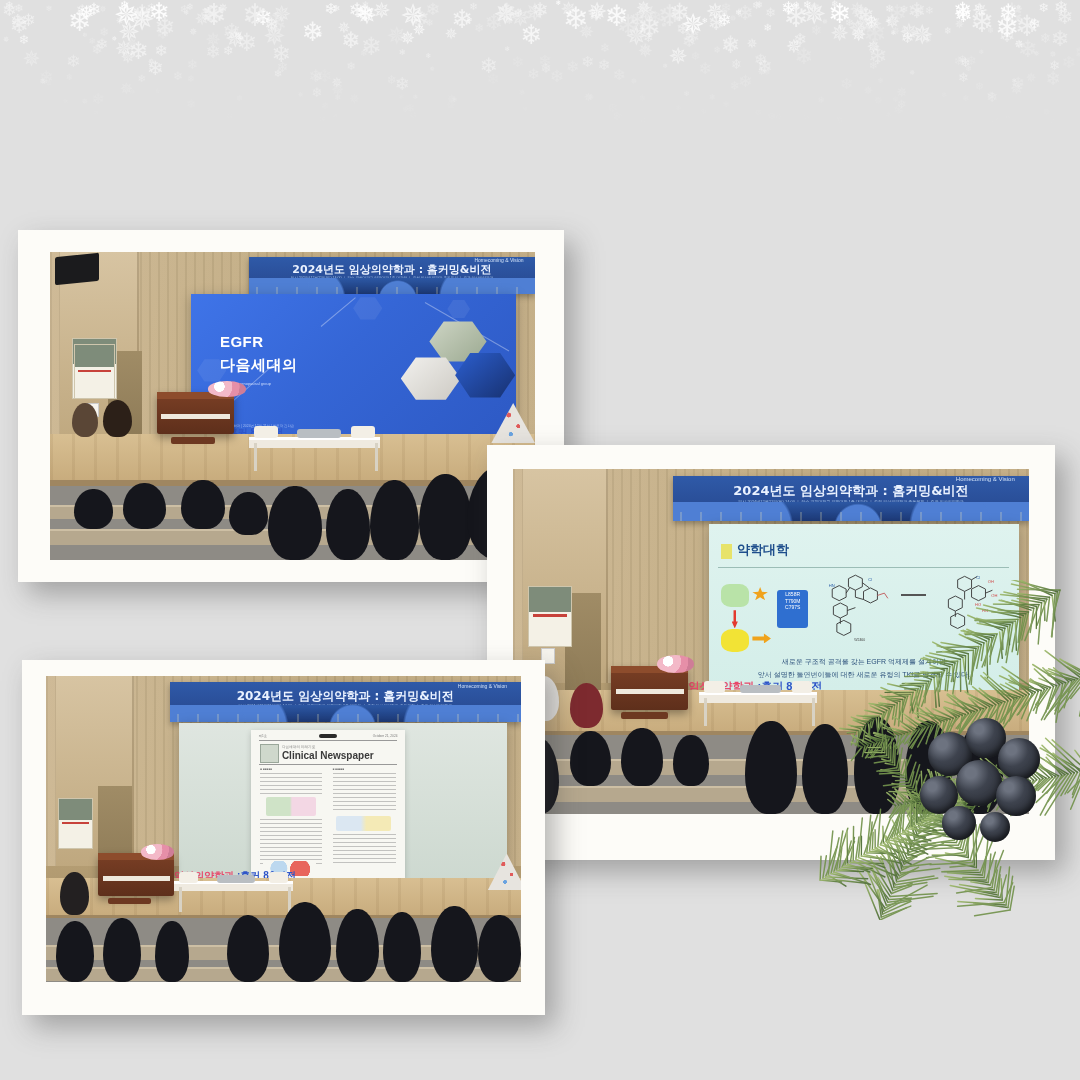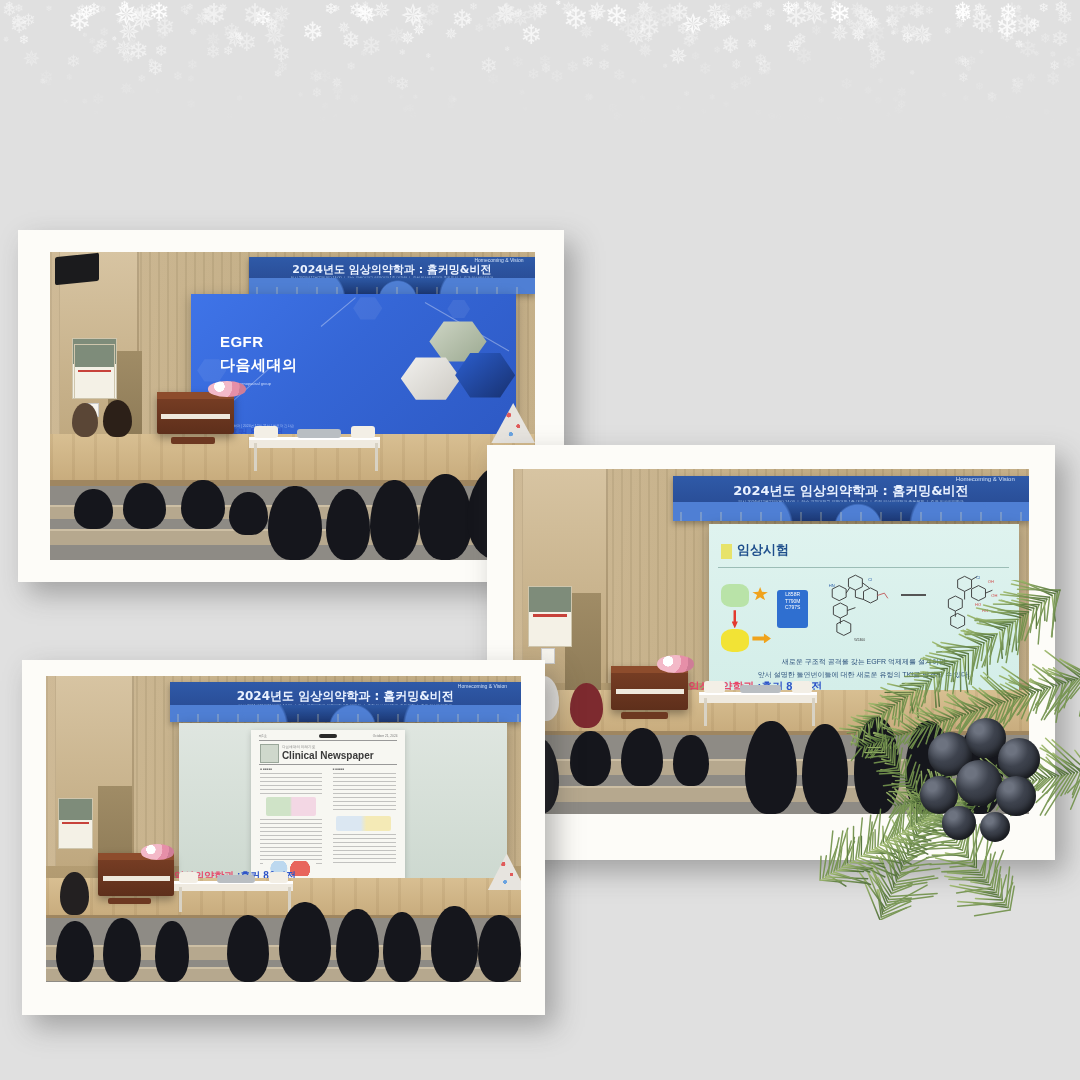--- a/index.html
+++ b/index.html
@@ -594,21 +594,21 @@
 
         <div class="banner" style="left:31%;top:2%;width:69%;height:13%;">
           <div class="bn-eng" style="font-size:6px;">Homecoming &amp; Vision</div>
           <div class="bn-txt" style="font-size:13px;">2024년도 임상의약학과 : 홈커밍&amp;비전</div>
           <div class="bn-sub" style="font-size:4px;">일시 2024년12월21일(토) 14:00 ㅣ 장소 경희대학교 약학대학 1층 대강당 ㅣ 주최 임상의약학과 총동문회 ㅣ 주관 임상의약학과</div>
           <div class="city"></div>
         </div>
 
         <div class="screen mint" style="left:38%;top:16%;width:60%;height:48%;">
           <div class="mint-bullet" style="left:4%;top:12%;width:3.5%;height:9%;"></div>
-          <div class="mint-title" style="left:9%;top:10%;font-size:13px;">임상시험</div>
+          <div class="mint-title" style="left:9%;top:10%;font-size:13px;">약학대학</div>
           <div class="mint-rule" style="left:3%;top:26%;width:94%;"></div>
 
           <div class="blobG" style="left:4%;top:36%;width:9%;height:14%;"></div>
           <div class="arrowRed" style="left:7.3%;top:52%;width:2%;height:11%;clip-path:polygon(30% 0,70% 0,70% 62%,100% 62%,50% 100%,0 62%,30% 62%);"></div>
           <div class="blobY" style="left:4%;top:63%;width:9%;height:14%;"></div>
           <div class="arrowY" style="left:14%;top:38%;width:5%;height:8%;clip-path:polygon(50% 0,62% 36%,100% 38%,70% 60%,82% 100%,50% 76%,18% 100%,30% 60%,0 38%,38% 36%);"></div>
           <div class="arrowY" style="left:14%;top:66%;width:6%;height:6%;clip-path:polygon(0 30%,62% 30%,62% 0,100% 50%,62% 100%,62% 70%,0 70%);"></div>
 
           <div class="mut-box" style="left:22%;top:40%;width:10%;height:22%;font-size:5px;">
             <div>L858R</div>

